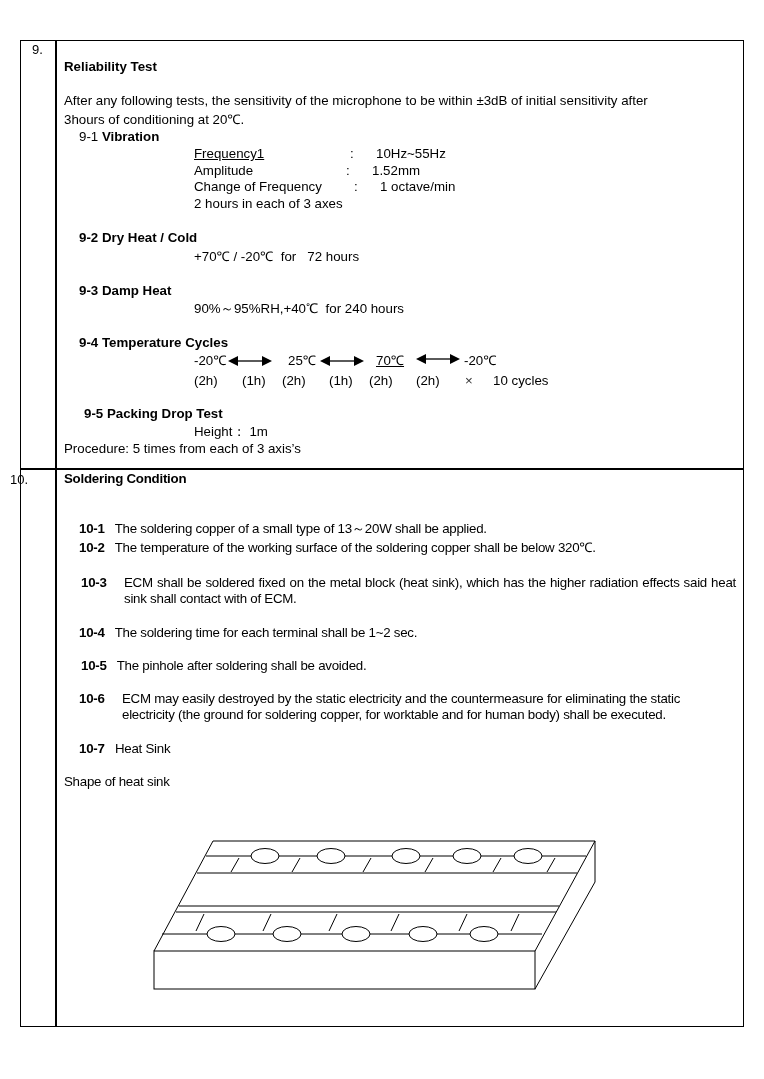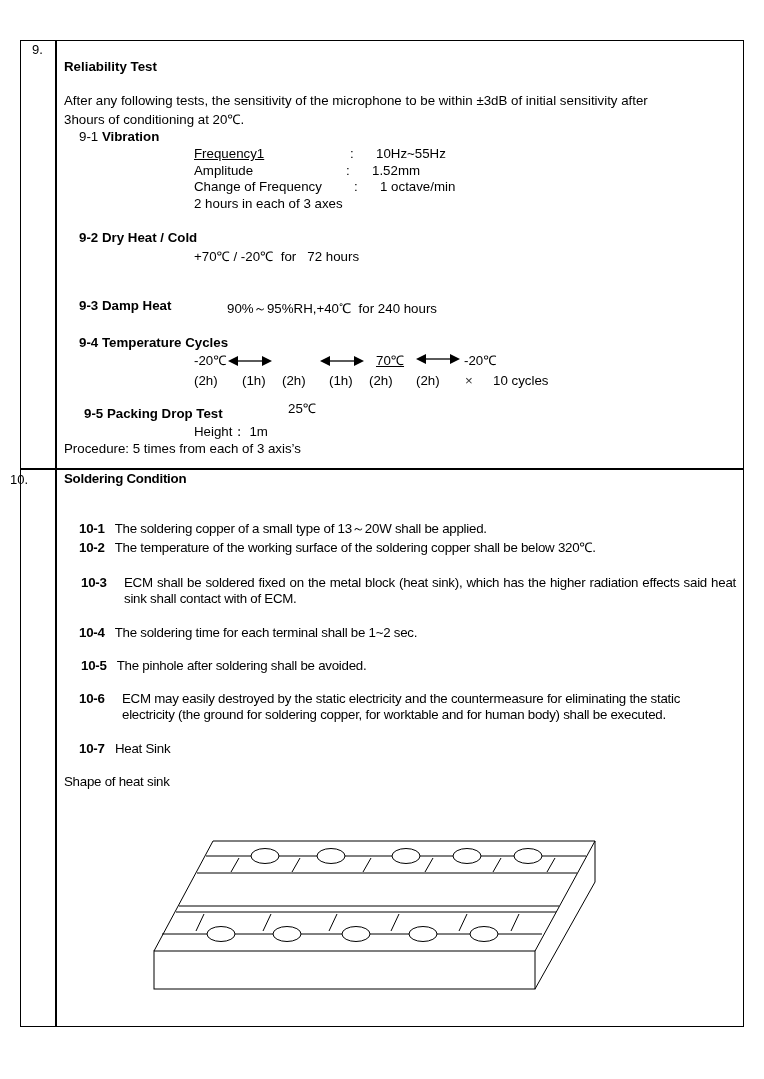--- a/index.html
+++ b/index.html
@@ -46,38 +46,38 @@
 <div class="t" style="left:354px; top:179px;">:</div>
 <div class="t" style="left:380px; top:179px;">1 octave/min</div>
 <div class="t" style="left:194px; top:196px;">2 hours in each of 3 axes</div>
 
 <div class="t b" style="left:79px; top:230px;">
   <span>9-2</span>
   <span>Dry Heat / Cold</span>
 </div>
 <div class="t" style="left:194px; top:249px; white-space:pre;">+70℃ / -20℃  for   72 hours</div>
 
-<div class="t b" style="left:79px; top:298px;">
+<div class="t b" style="left:79px; top:283px;">
   <span>9-3</span>
   <span>Damp Heat</span>
 </div>
-<div class="t" style="left:194px; top:301px; white-space:pre;margin-left:33px;">90%～95%RH,+40℃  for 240 hours</div>
+<div class="t" style="left:194px; top:301px; white-space:pre;">90%～95%RH,+40℃  for 240 hours</div>
 
 <div class="t b" style="left:79px; top:335px;">
   <span>9-4</span>
   <span>Temperature Cycles</span>
 </div>
 
 <div class="t" style="left:194px; top:353px;">-20℃</div>
 <svg class="t" style="left:228px; top:355px;" width="44" height="12">
   <line x1="8" y1="6" x2="36" y2="6" stroke="#000" stroke-width="1.3"></line>
   <polygon points="0,6 10,1 10,11" fill="#000"></polygon>
   <polygon points="44,6 34,1 34,11" fill="#000"></polygon>
 </svg>
-<div class="t" style="left:288px; top:353px;margin-top:48px;">25℃</div>
+<div class="t" style="left:288px; top:353px;">25℃</div>
 <svg class="t" style="left:320px; top:355px;" width="44" height="12">
   <line x1="8" y1="6" x2="36" y2="6" stroke="#000" stroke-width="1.3"></line>
   <polygon points="0,6 10,1 10,11" fill="#000"></polygon>
   <polygon points="44,6 34,1 34,11" fill="#000"></polygon>
 </svg>
 <div class="t" style="left:376px; top:353px;text-decoration:underline;">70℃</div>
 <svg class="t" style="left:416px; top:353px;" width="44" height="12">
   <line x1="8" y1="6" x2="36" y2="6" stroke="#000" stroke-width="1.3"></line>
   <polygon points="0,6 10,1 10,11" fill="#000"></polygon>
   <polygon points="44,6 34,1 34,11" fill="#000"></polygon>

